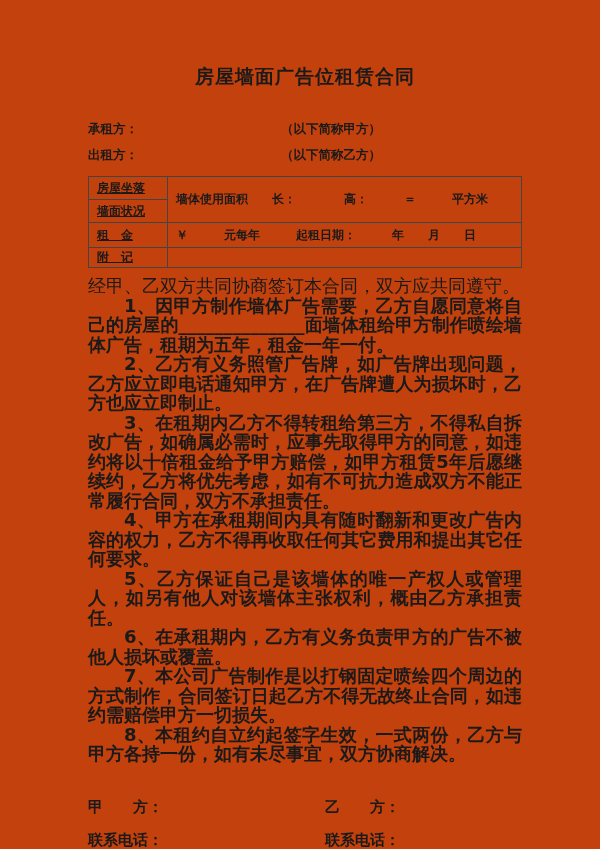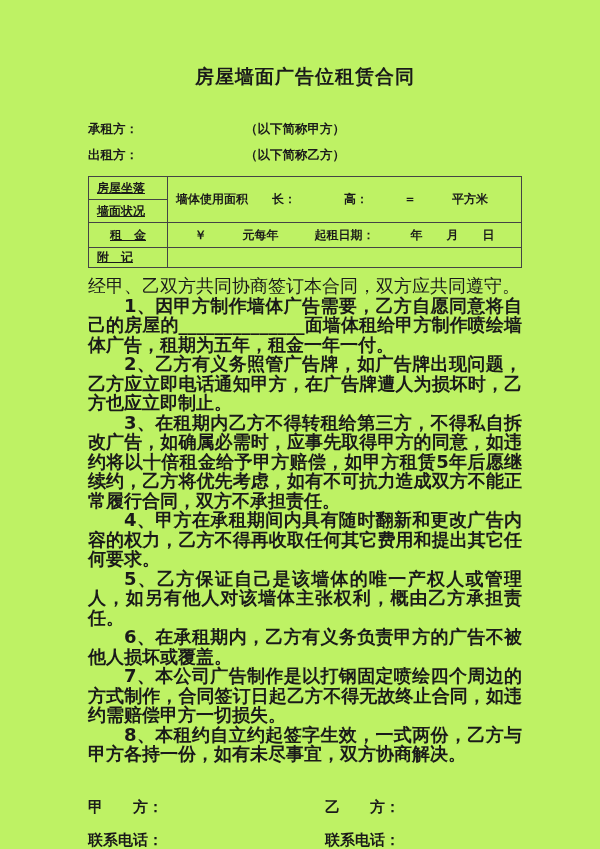--- a/index.html
+++ b/index.html
@@ -1,58 +1,59 @@
 <!DOCTYPE html>
 <html><head>
 <meta charset="utf-8">
 <style>
   html,body { margin:0; padding:0; background:#ffffff; }
   .page {
     position:relative;
     width:600px; height:849px;
-    background:#bef264;
+    background:#c2410c;
     box-sizing:border-box;
     padding:64px 78px 0 88px;
     font-family:"DejaVu Sans","Liberation Sans",sans-serif;
     color:#1a1a1a;
     overflow:hidden;
   }
   .title {
     margin:0 0 26px 0;
     text-align:center;
     font-size:19px;
     font-weight:bold;
     letter-spacing:1px;
   }
   .party-line {
     display:flex;
     font-size:12.5px;
     font-weight:bold;
     line-height:26px;
+    gap:36px;
   }
   .party-line .p-label { width:157px; }
   table.info {
     width:100%;
     border-collapse:collapse;
     margin-top:8px;
     font-size:12px;
     font-weight:bold;
     table-layout:fixed;
   }
   table.info td {
     border:1px solid #444;
     padding:1px 8px;
     vertical-align:middle;
     white-space:nowrap;
     overflow:hidden;
   }
   table.info td.lbl { width:62px;text-decoration:underline; }
   tr.r1 td { height:20px; }
   tr.r2 td { height:20px; }
-  tr.r3 td { height:22px;text-align:center; }
+  tr.r3 td { height:22px; }
   tr.r4 td { height:16px; }
   .body-text { margin-top:8px; }
   .body-text p {
     margin:0;
     font-size:18px;
     line-height:19.5px;
     text-align:justify;
   }
   .body-text p.clause {
     font-weight:bold;

